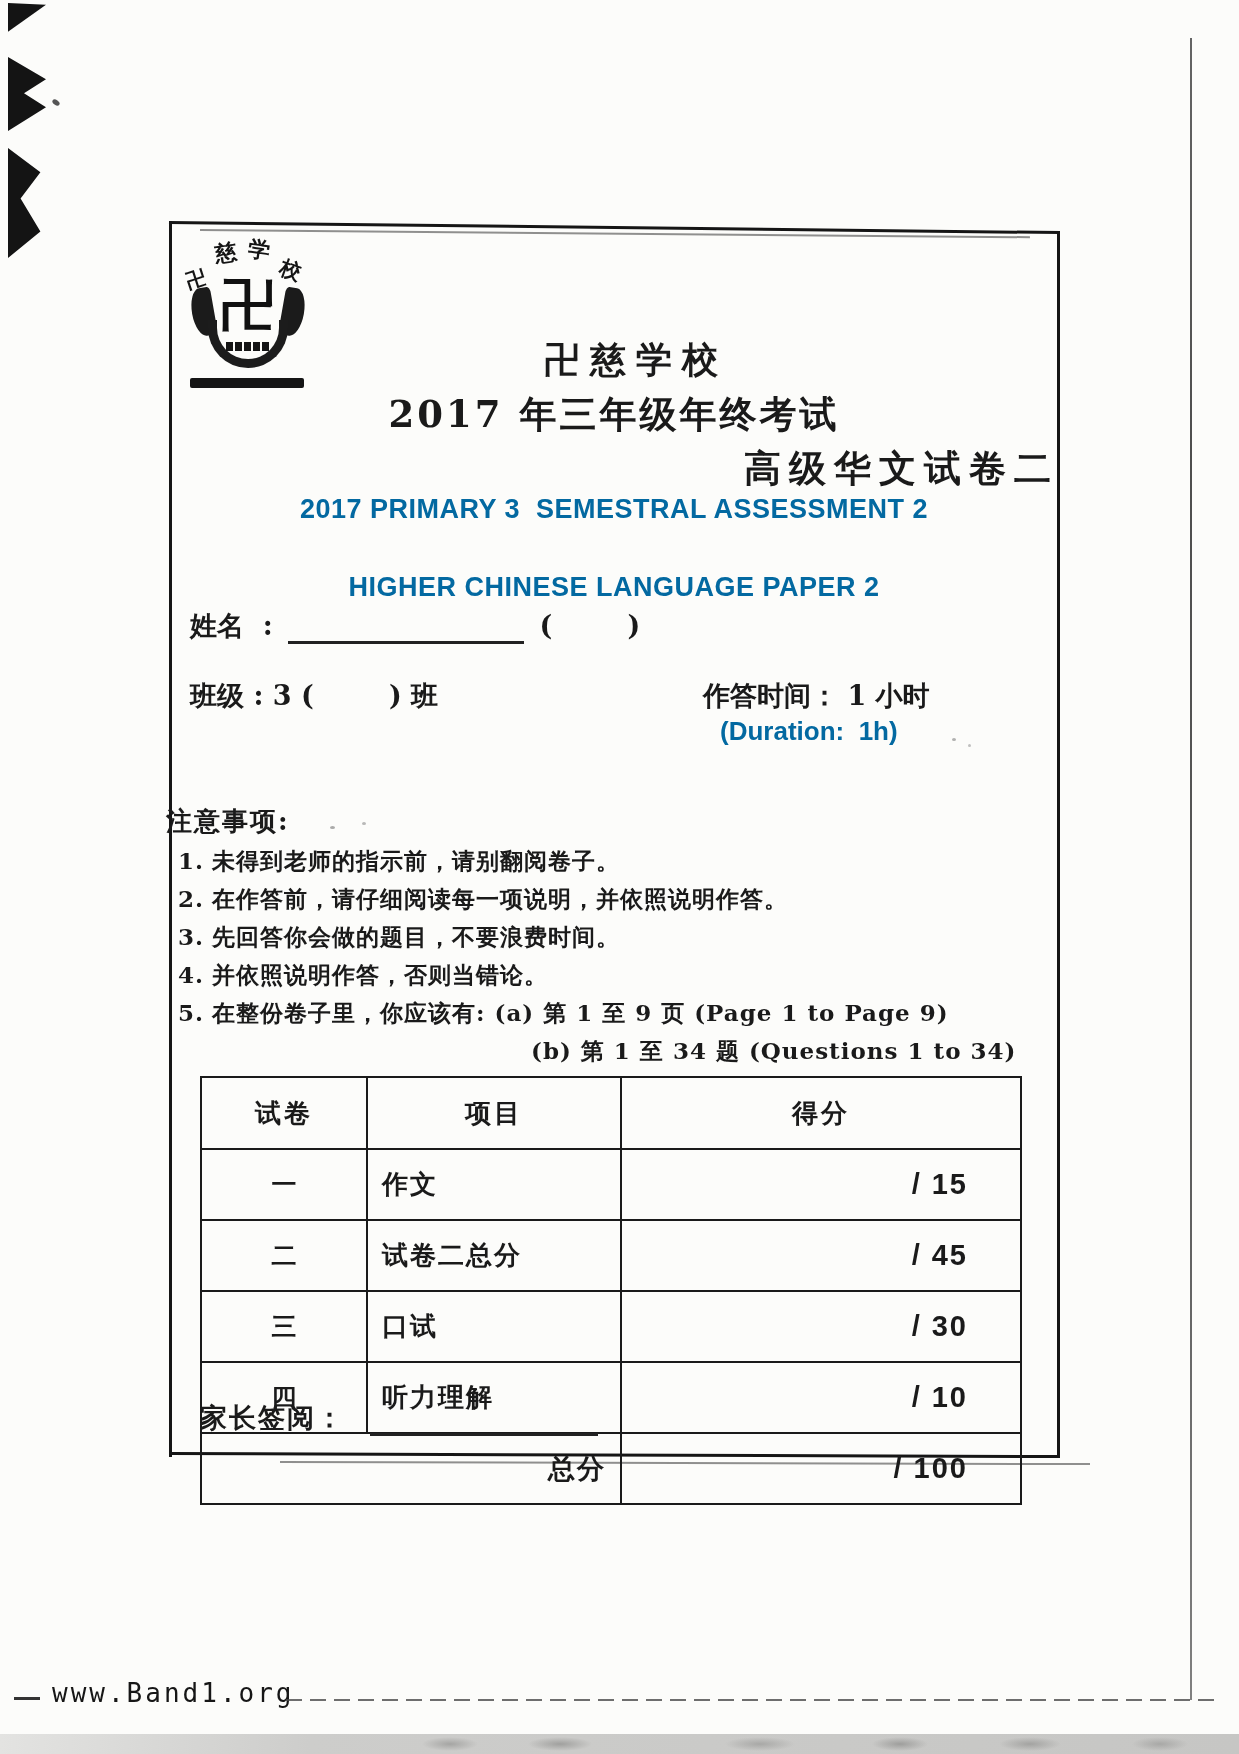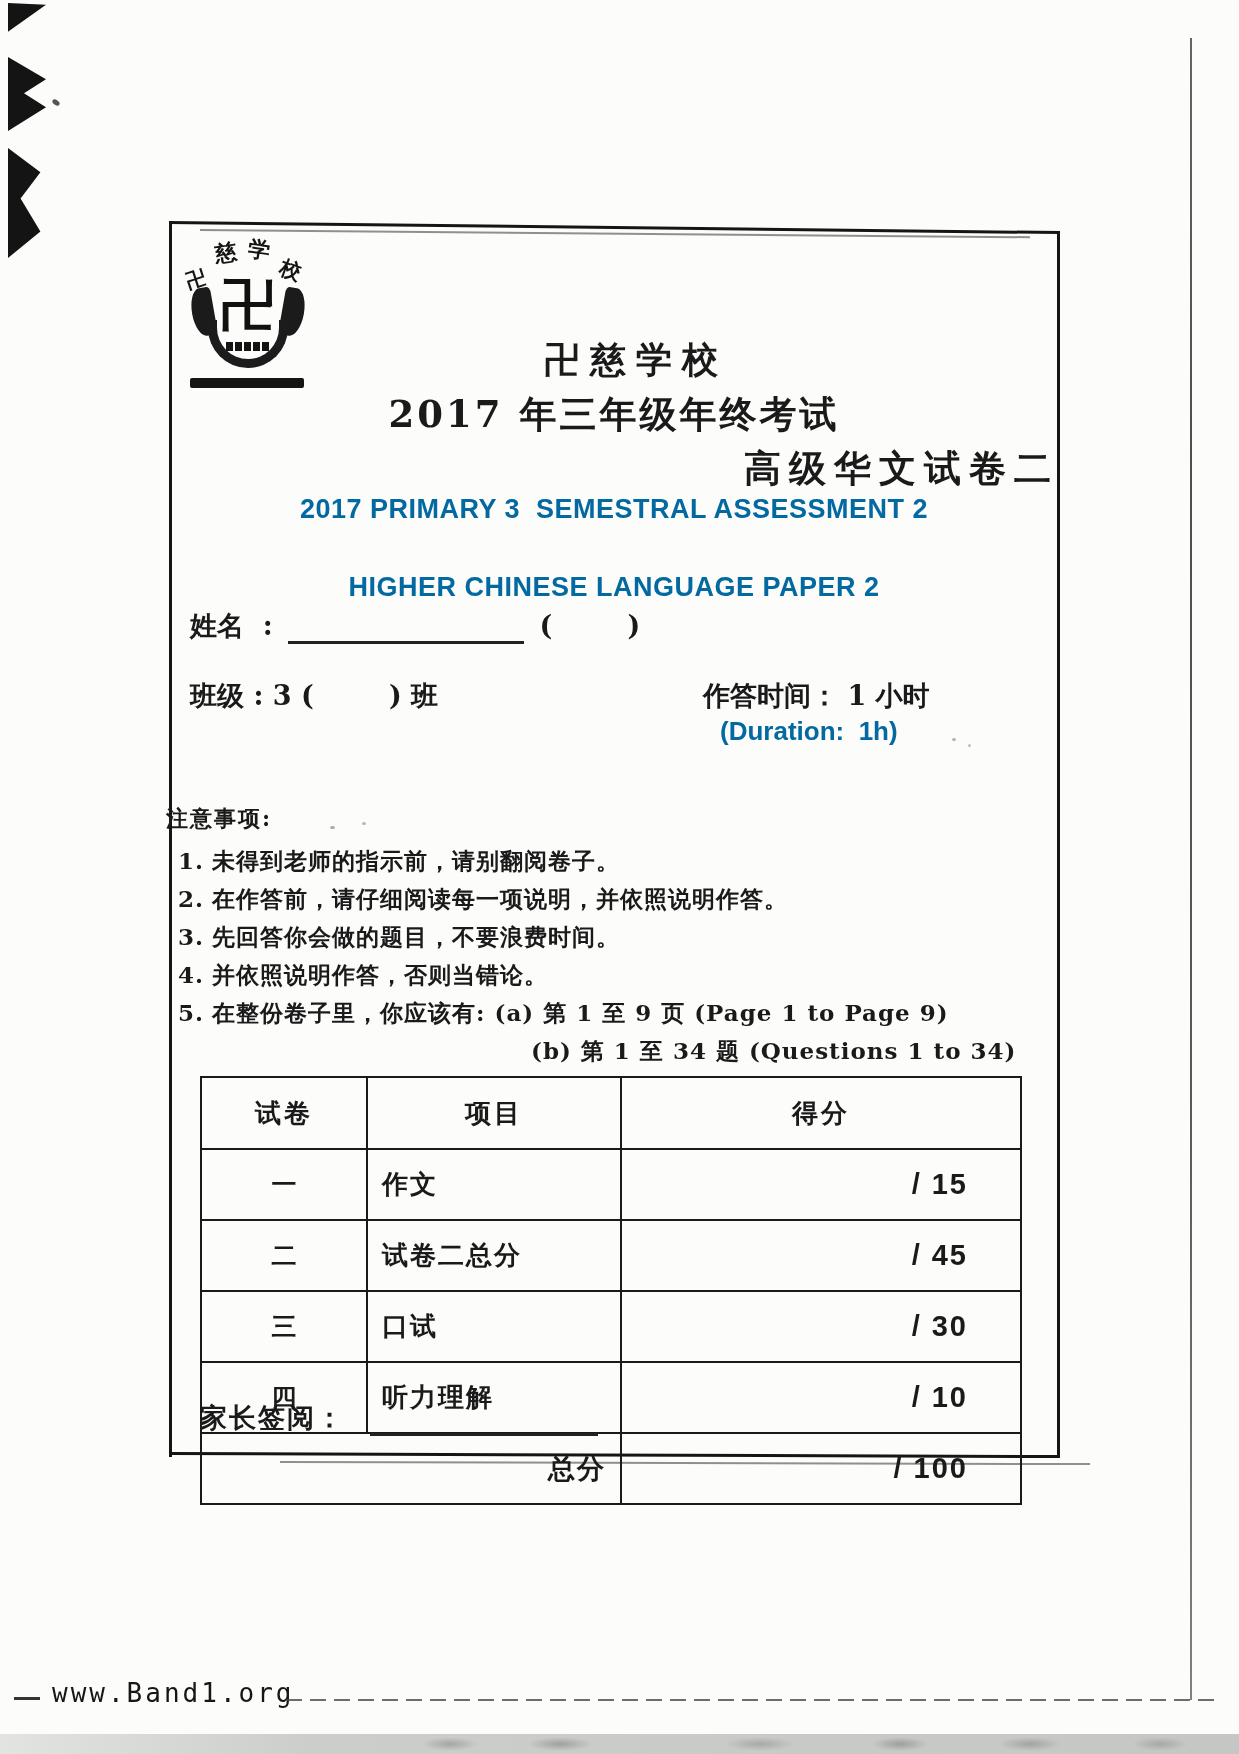--- a/index.html
+++ b/index.html
@@ -79,21 +79,21 @@
 
   <div class="abs cn" style="left:190px;top:608px;font-size:27px;font-weight:700;">
     <span class="pre">姓名  :</span>
     <span class="blank" style="width:236px;margin:0 6px;"></span>
     <span class="pre">(        )</span>
   </div>
   <div class="abs cn pre" style="left:190px;top:678px;font-size:27px;font-weight:700;">班级 : 3 (        ) 班</div>
   <div class="abs cn pre" style="left:703px;top:678px;font-size:27px;font--weight:700;font-weight:700;">作答时间： 1 小时</div>
   <div class="abs en pre" style="left:720px;top:716px;font-size:26px;font-weight:700;">(Duration:  1h)</div>
 
-  <div class="abs cn" style="left:166px;top:804px;font-size:22px;font-weight:700;letter-spacing:2px;">注意事项:</div>
+  <div class="abs cn" style="left:166px;top:804px;font-size:26px;font-weight:700;letter-spacing:2px;">注意事项:</div>
   <div class="inst-line cn" style="left:178px;top:846px;">
     <span class="inst-num">1.</span><span>未得到老师的指示前，请别翻阅卷子。</span>
   </div>
   <div class="inst-line cn" style="left:178px;top:884px;">
     <span class="inst-num">2.</span><span>在作答前，请仔细阅读每一项说明，并依照说明作答。</span>
   </div>
   <div class="inst-line cn" style="left:178px;top:922px;">
     <span class="inst-num">3.</span><span>先回答你会做的题目，不要浪费时间。</span>
   </div>
   <div class="inst-line cn" style="left:178px;top:960px;">

